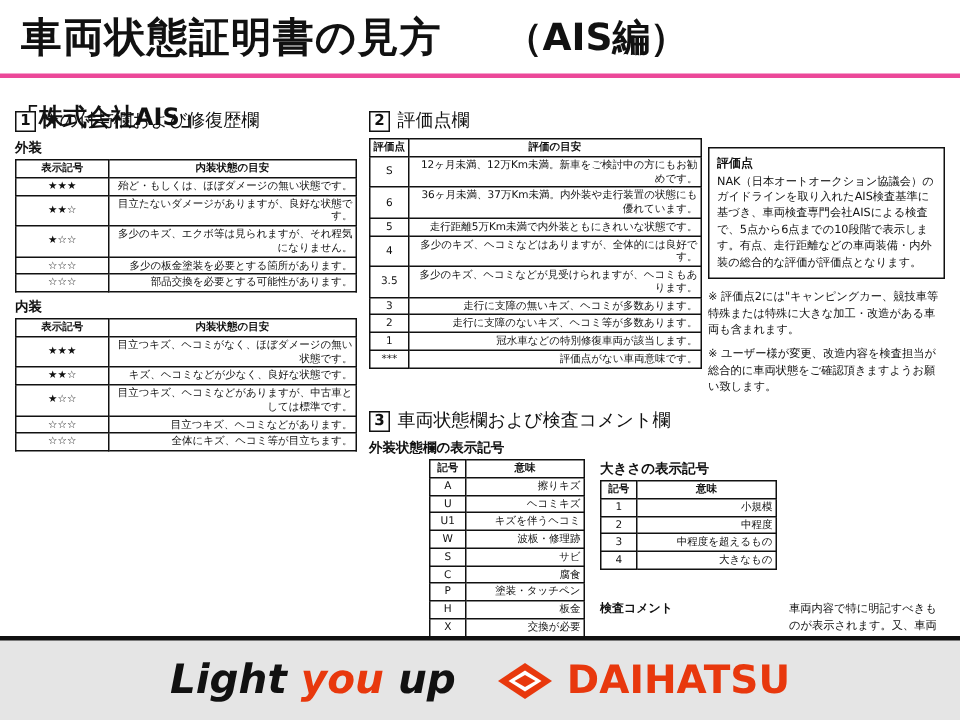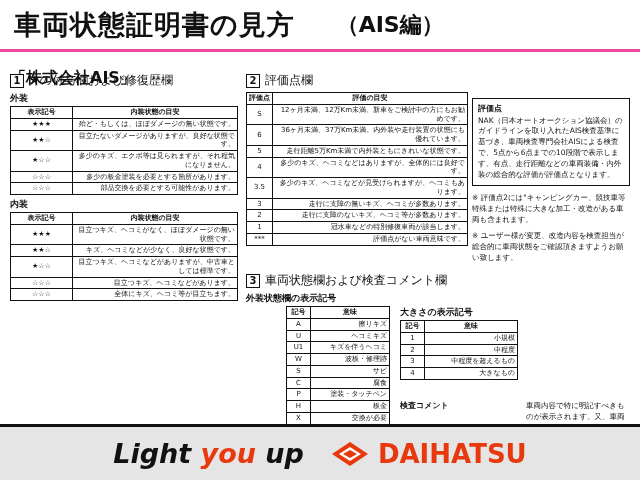--- a/index.html
+++ b/index.html
@@ -28,21 +28,21 @@
     padding: 0 14px;
   }
   .header-title {
     font-size: 27px;
     font-weight: bold;
     letter-spacing: 1px;
     color: #111;
     white-space: nowrap;
   }
   .header-sub {
-    font-size: 22px;
+    font-size: 25px;
     font-weight: bold;
     color: #111;
     margin-left: 42px;
     white-space: nowrap;
   }
 
   
   .company {
     position: absolute;
     left: 10px; top: 56px;

